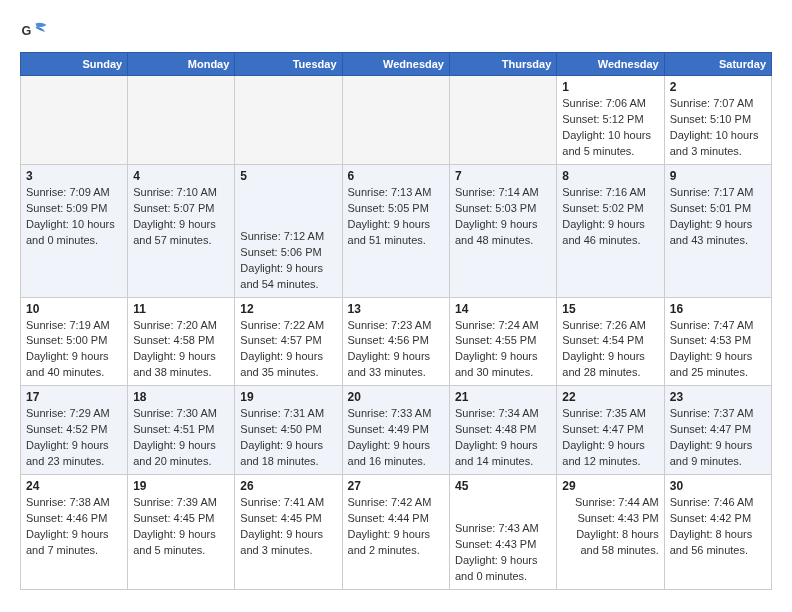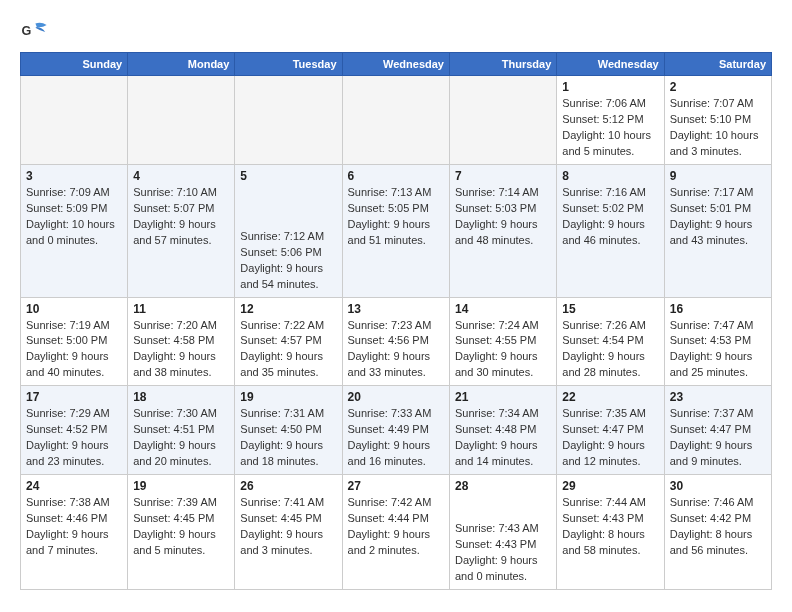--- a/index.html
+++ b/index.html
@@ -322,29 +322,29 @@
 and 3 minutes.</div>
           </td>
           <td>
             <span class="day-num">27</span>
             <div class="day-info" style="white-space: pre-line;">Sunrise: 7:42 AM
 Sunset: 4:44 PM
 Daylight: 9 hours
 and 2 minutes.</div>
           </td>
           <td>
-            <span class="day-num">28</span>
+            <span class="day-num">45</span>
             <div class="day-info" style="white-space: pre-line; margin-top: 28px;">Sunrise: 7:43 AM
 Sunset: 4:43 PM
 Daylight: 9 hours
 and 0 minutes.</div>
           </td>
           <td>
             <span class="day-num">29</span>
-            <div class="day-info" style="white-space: pre-line;">Sunrise: 7:44 AM
+            <div class="day-info" style="white-space: pre-line; text-align: right;">Sunrise: 7:44 AM
 Sunset: 4:43 PM
 Daylight: 8 hours
 and 58 minutes.</div>
           </td>
           <td>
             <span class="day-num">30</span>
             <div class="day-info" style="white-space: pre-line;">Sunrise: 7:46 AM
 Sunset: 4:42 PM
 Daylight: 8 hours
 and 56 minutes.</div>

